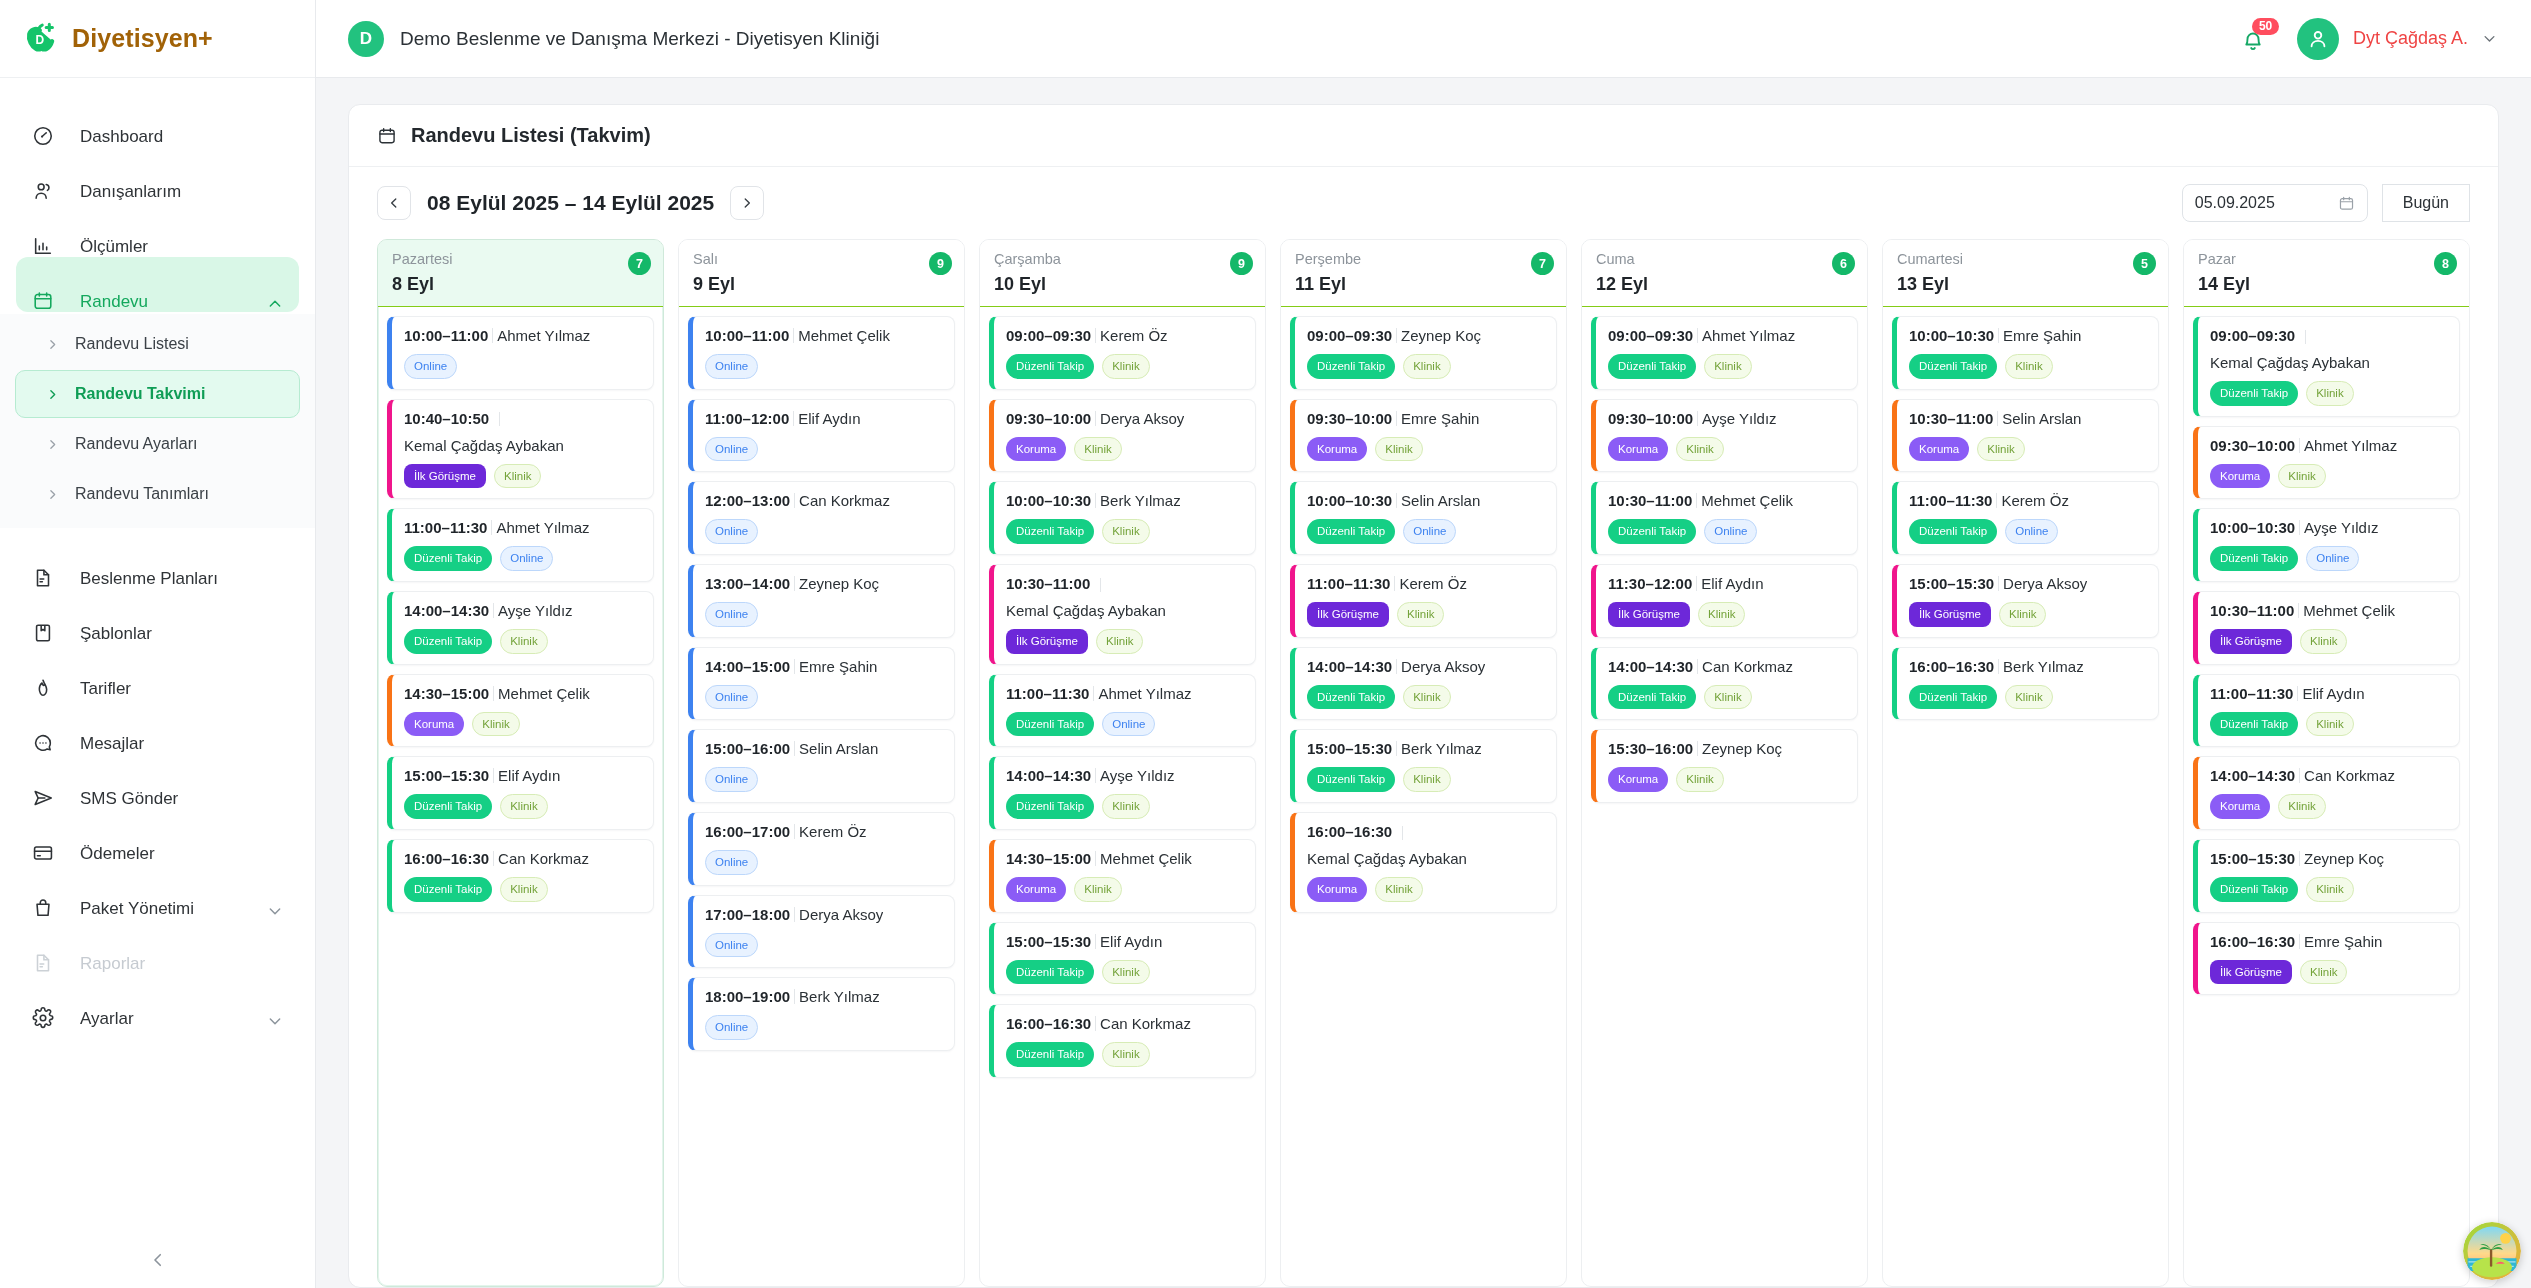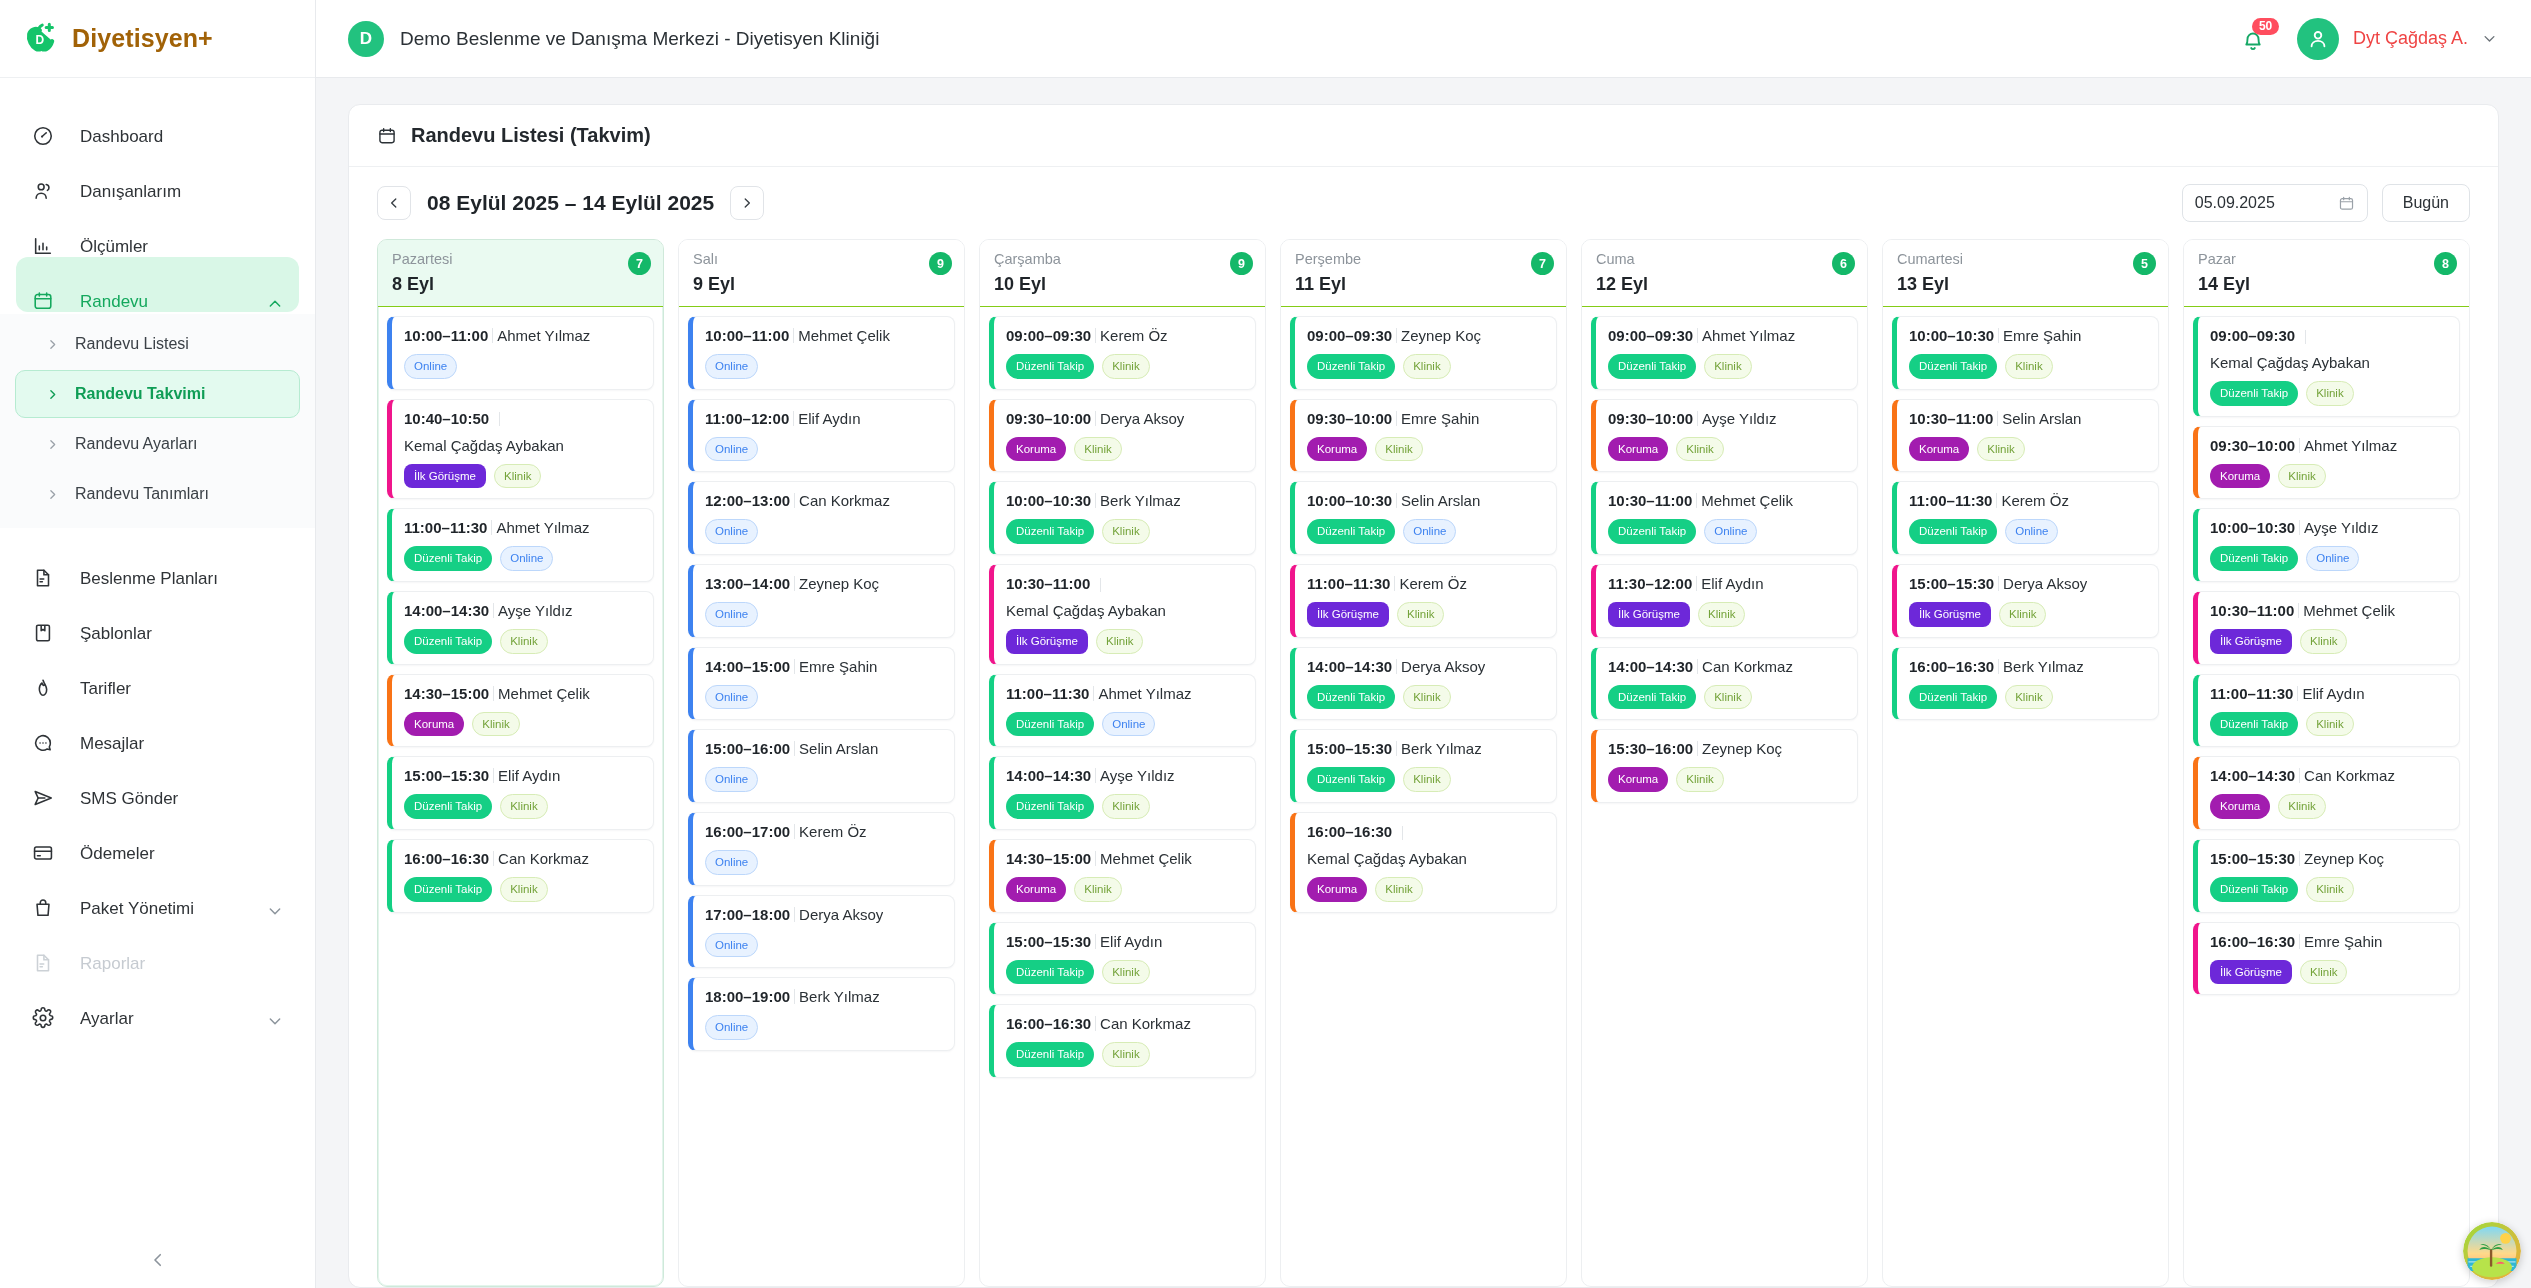--- a/index.html
+++ b/index.html
@@ -169,21 +169,21 @@
     border: 1px solid #dfe3e7; border-radius: 8px;
     background: #fff;
     display: flex; align-items: center;
     padding: 0 12px;
     cursor: text;
   }
   .datefield .dval { font-size: 16px; color: #2b3136; flex: 1 1 auto; }
   .datefield svg { width: 17px; height: 17px; color: #9aa1a8; }
   .todaybtn {
     height: 38px; padding: 8px 20px;
-    border: 1px solid #dfe3e7; border-radius: 8px;
+    border: 1px solid #dfe3e7; border-radius: 0;
     background: #fff; font-size: 16px; color: #2b3136;
     cursor: pointer; font-family: inherit;
     display: flex; align-items: center;
   }
 
   
   .week {
     flex: 1 1 auto;
     display: grid;
     grid-template-columns: repeat(7, 1fr);
@@ -251,21 +251,21 @@
   .tag {
     font-size: 11.5px;
     padding: 3px 9px;
     border-radius: 999px;
     line-height: 1.45;
     white-space: nowrap;
     border: 1px solid transparent;
   }
   .tag.t-duzenli { background: #15cf85; color: #fff; }
   .tag.t-ilk     { background: #6d28d9; color: #fff; border-radius: 8px; }
-  .tag.t-koruma  { background: #a21caf; color: #fff; }
+  .tag.t-koruma  { background: #8b5cf6; color: #fff; }
   .tag.t-klinik  { background: #f4fbe9; color: #74a33a; border-color: #d7ecb6; }
   .tag.t-online  { background: #e8f2ff; color: #3d82f0; border-color: #bcd7fb; }
 
   
   .float-widget {
     position: fixed;
     right: 10px; bottom: 8px;
     width: 58px; height: 58px;
     border-radius: 50%;
     overflow: hidden;

